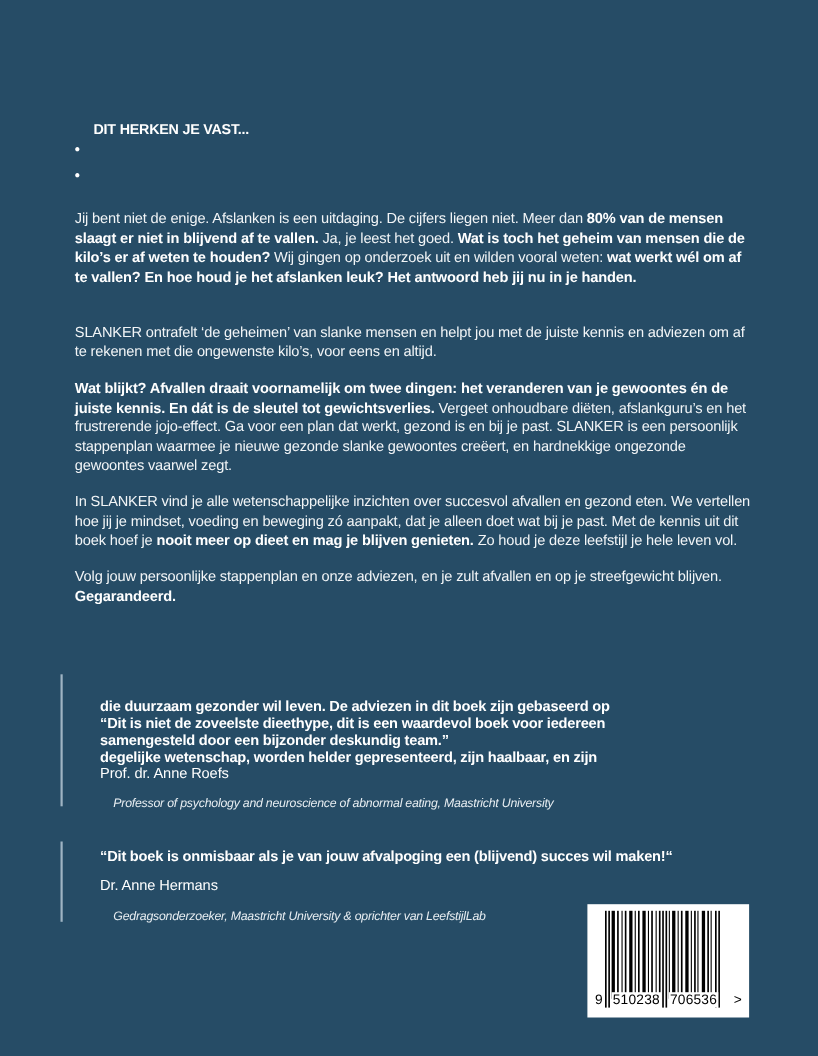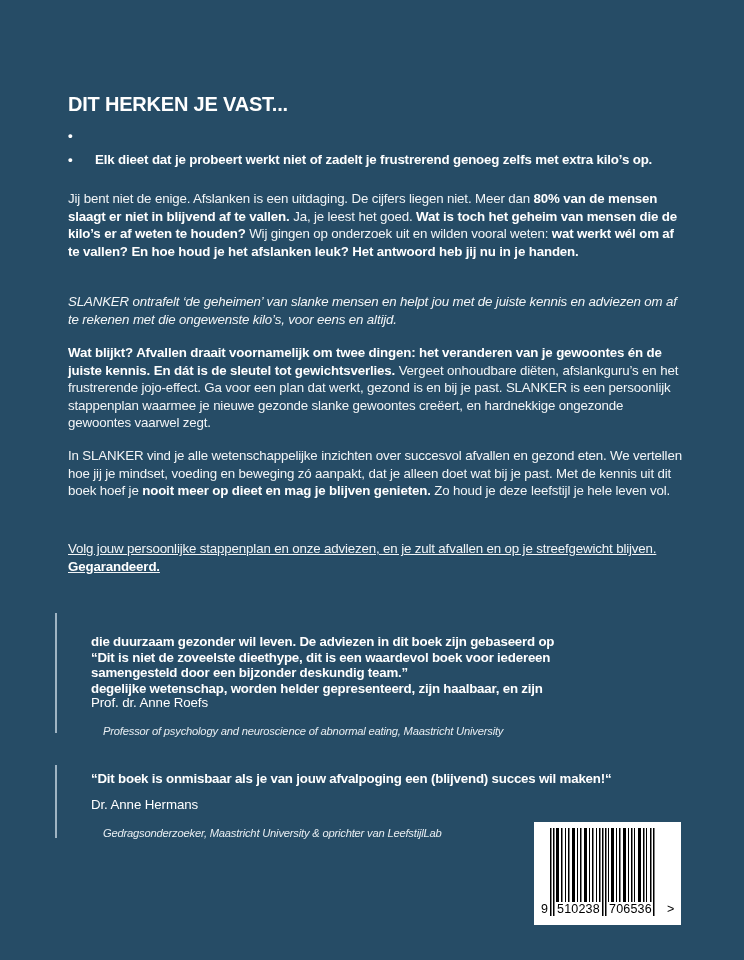--- a/index.html
+++ b/index.html
@@ -7,42 +7,42 @@
     width: 744px; height: 960px; overflow: hidden;
     background: #264c66;
     color: #ffffff;
     font-family: "DejaVu Sans", "Liberation Sans", sans-serif;
     position: relative;
   }
   .page { position: absolute; left: 0; top: 0; width: 744px; height: 960px; }
   .heading {
     position: absolute; left: 68px; top: 93px;
     font-family: "Liberation Sans", sans-serif;
-    font-weight: bold; font-size: 20px; letter-spacing: -0.2px;
-    margin: 0;
+    font-weight: bold; font-size: 13px; letter-spacing: -0.2px;
+    margin: 17px;
   }
   .bullets { position: absolute; left: 68px; top: 127px; margin: 0; padding: 0; list-style: none; }
   .bullets li {
     position: relative; padding-left: 27px; height: 24px; line-height: 18px;
     font-family: "Liberation Sans", sans-serif;
     font-weight: bold; font-size: 13.3px; letter-spacing: -0.15px; white-space: nowrap;
   }
   .bullets li .dot { position: absolute; left: 0; top: 0; }
   .body-text {
     position: absolute; left: 68px; width: 620px;
     font-family: "Liberation Sans", sans-serif;
     font-size: 13.3px; line-height: 17.6px; letter-spacing: -0.15px;
     margin: 0; color: #f2f5f7;
   }
   .body-text b { font-weight: bold; color: #ffffff; }
   .p1 { top: 190px; }
-  .p2 { top: 293px; font-style: italic; }
+  .p2 { top: 293px; }
   .p3 { top: 344px; }
   .p4 { top: 447px; }
-  .p5 { top: 540px; text-decoration: underline; }
+  .p5 { top: 515px; }
   .quote-block { position: absolute; left: 55px; }
   .quote-rule { position: absolute; left: 0; top: 0; width: 2px; background: #9fb4c3; }
   .quote-text {
     position: absolute; left: 36px; white-space: nowrap;
     font-family: "Liberation Sans", sans-serif;
     font-weight: bold; font-size: 13.3px; line-height: 15.5px; letter-spacing: -0.2px; margin: 0;
   }
   .quote-author {
     position: absolute; left: 36px; margin: 0;
     font-family: "Liberation Sans", sans-serif;
@@ -81,21 +81,20 @@
 <div class="page">
 
   <h2 class="heading">DIT HERKEN JE VAST...</h2>
 
   <ul class="bullets">
     <li>
       <span class="dot">•</span>
     </li>
     <li>
       <span class="dot">•</span>
-      <span>Elk dieet dat je probeert werkt niet of zadelt je frustrerend genoeg zelfs met extra kilo’s op.</span>
     </li>
   </ul>
 
   <p class="body-text p1"><span>Jij bent niet de enige. Afslanken is een uitdaging. De cijfers liegen niet. Meer dan </span><b>80% van de mensen slaagt er niet in blijvend af te vallen.</b><span> Ja, je leest het goed. </span><b>Wat is toch het geheim van mensen die de kilo’s er af weten te houden?</b><span> Wij gingen op onderzoek uit en wilden vooral weten: </span><b>wat werkt wél om af te vallen? En hoe houd je het afslanken leuk? Het antwoord heb jij nu in je handen.</b></p>
 
   <p class="body-text p2"><span>SLANKER ontrafelt ‘de geheimen’ van slanke mensen en helpt jou met de juiste kennis en adviezen om af te rekenen met die ongewenste kilo’s, voor eens en altijd.</span></p>
 
   <p class="body-text p3"><b>Wat blijkt? Afvallen draait voornamelijk om twee dingen: het veranderen van je gewoontes én de juiste kennis. En dát is de sleutel tot gewichtsverlies.</b><span> Vergeet onhoudbare diëten, afslankguru’s en het frustrerende jojo-effect. Ga voor een plan dat werkt, gezond is en bij je past. SLANKER is een persoonlijk stappenplan waarmee je nieuwe gezonde slanke gewoontes creëert, en hardnekkige ongezonde gewoontes vaarwel zegt.</span></p>
 
   <p class="body-text p4"><span>In SLANKER vind je alle wetenschappelijke inzichten over succesvol afvallen en gezond eten. We vertellen hoe jij je mindset, voeding en beweging zó aanpakt, dat je alleen doet wat bij je past. Met de kennis uit dit boek hoef je </span><b>nooit meer op dieet en mag je blijven genieten.</b><span> Zo houd je deze leefstijl je hele leven vol.</span></p>

